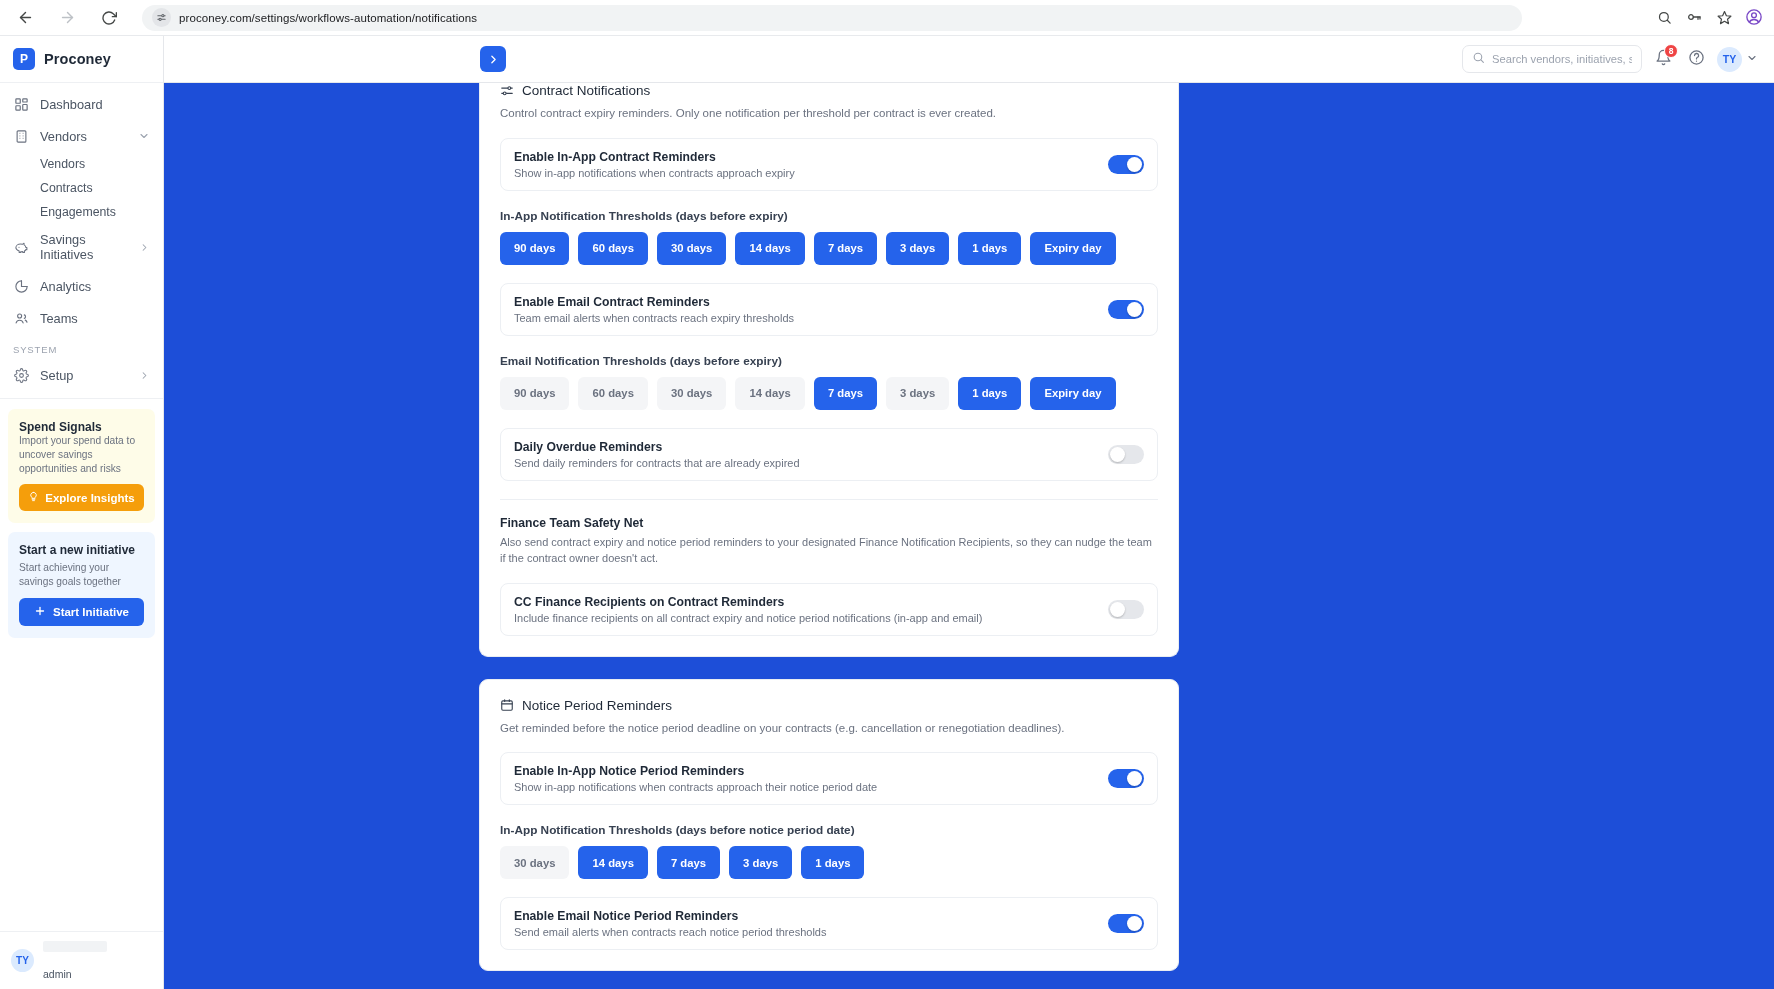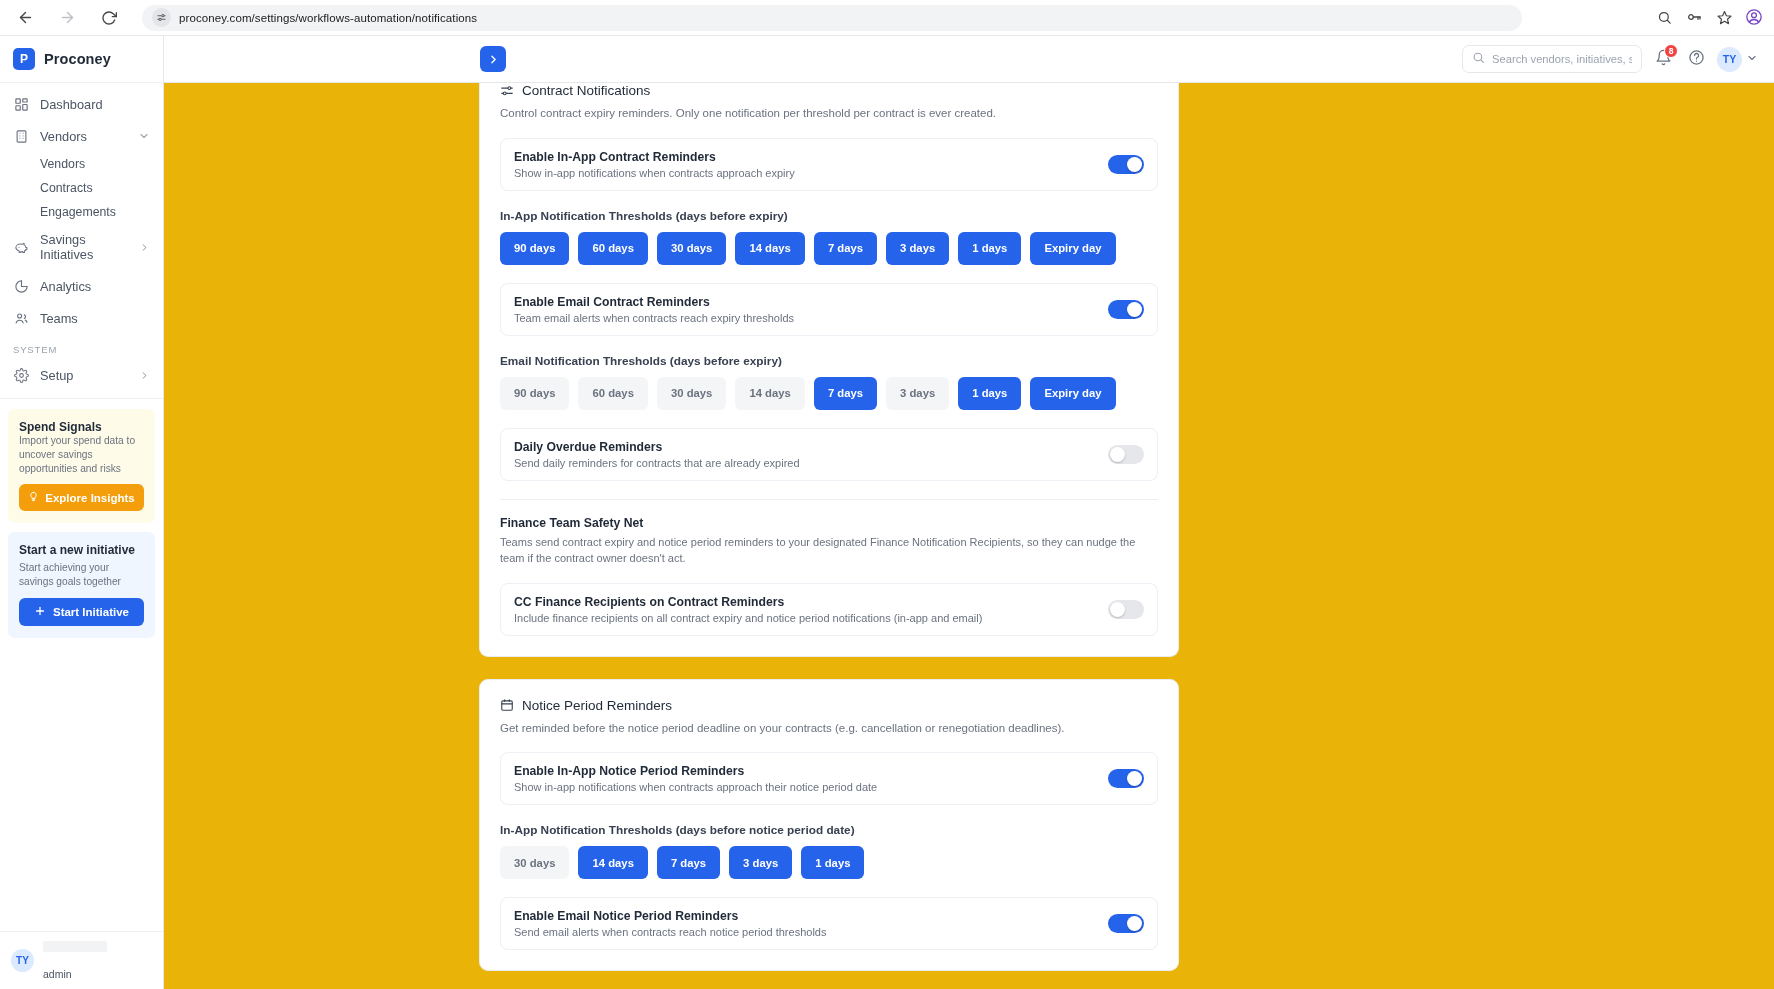--- a/index.html
+++ b/index.html
@@ -294,21 +294,21 @@
     border-radius: 50%;
     background: #dbeafe;
     color: #2563eb;
     font-size: 10.5px; font-weight: bold;
     display: flex; align-items: center; justify-content: center;
   }
 
   
   .content {
     flex: 1;
-    background: #eab308;
+    background: #1d4ed8;
     overflow: hidden;
     position: relative;
   }
   .content-inner {
     width: 100%;
     padding: 0 0 0 0;
     display: flex;
     justify-content: center;
   }
   .column {
@@ -736,21 +736,21 @@
                 <div class="setting-sub">Send daily reminders for contracts that are already expired</div>
               </div>
               <div class="toggle">
                   <span class="knob"></span>
                 </div>
             </div>
 
             <div class="divider"></div>
 
             <div class="sub-head">Finance Team Safety Net</div>
-            <div class="sub-desc">Teams send contract expiry and notice period reminders to your designated Finance Notification Recipients, so they can nudge the team if the contract owner doesn't act.</div>
+            <div class="sub-desc">Also send contract expiry and notice period reminders to your designated Finance Notification Recipients, so they can nudge the team if the contract owner doesn't act.</div>
 
             <div class="setting-row" style="margin-bottom:0">
               <div class="setting-texts">
                 <div class="setting-title">CC Finance Recipients on Contract Reminders</div>
                 <div class="setting-sub">Include finance recipients on all contract expiry and notice period notifications (in-app and email)</div>
               </div>
               <div class="toggle">
                   <span class="knob"></span>
                 </div>
             </div>

